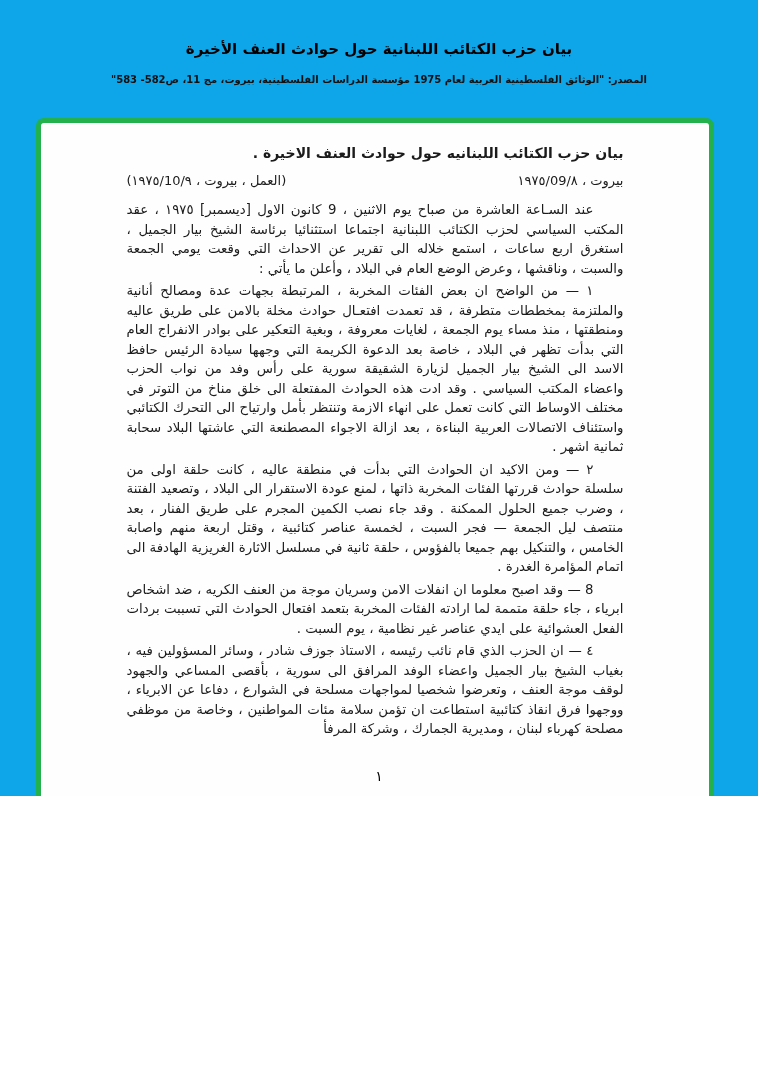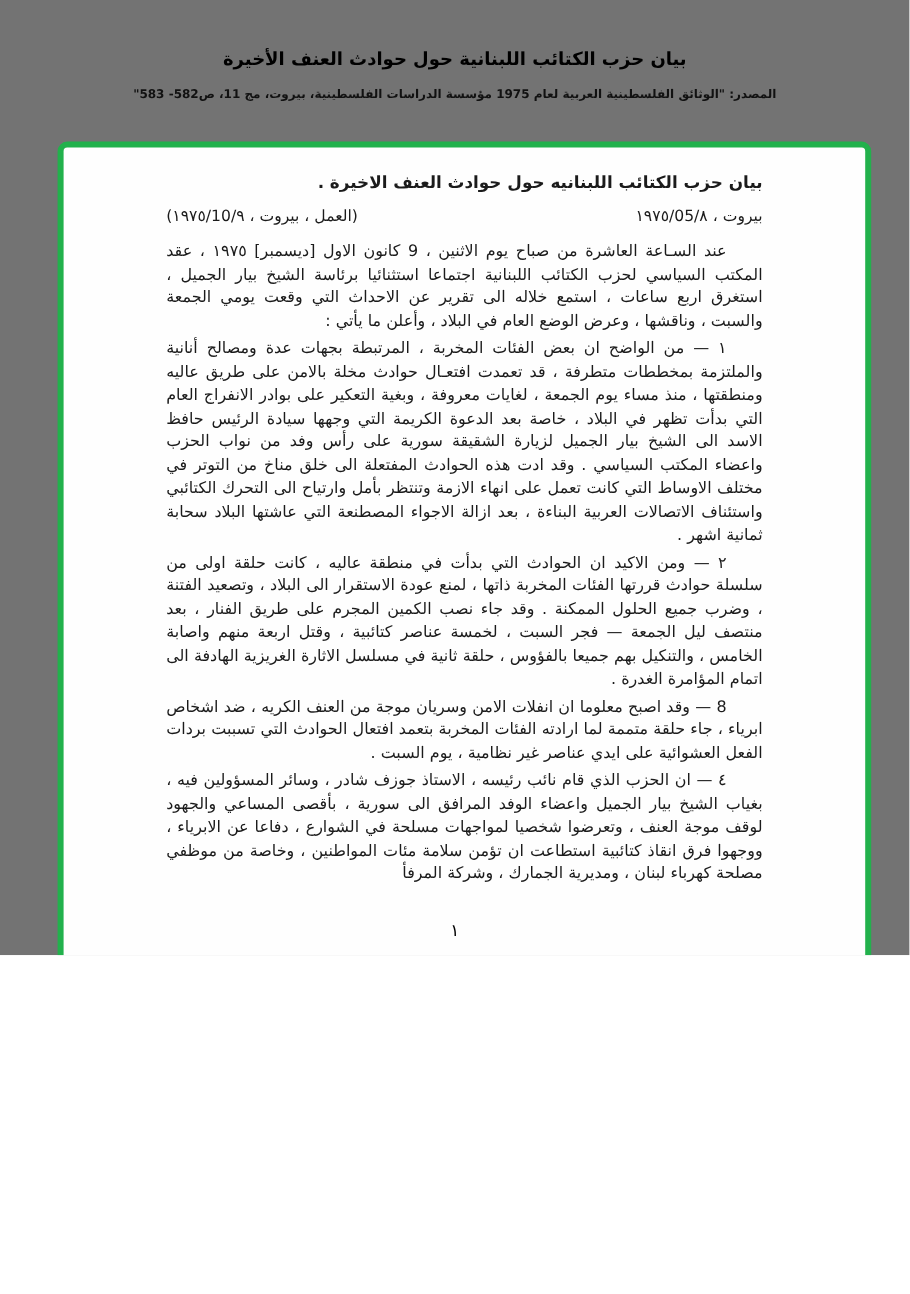--- a/index.html
+++ b/index.html
@@ -1,21 +1,21 @@
 <!DOCTYPE html>
 <html lang="ar"><head>
 <meta charset="utf-8">
 <style>
   * { box-sizing: border-box; }
   html, body { margin: 0; padding: 0; background: #ffffff; }
   .page {
     position: relative;
     width: 758px;
     height: 796px;
-    background: #737373;
+    background: #0ea5e9;
     font-family: "DejaVu Sans", sans-serif;
     overflow: hidden;
   }
   .top-header {
     direction: rtl;
     text-align: center;
     padding-top: 40px;
     color: #000;
   }
   .top-title {
@@ -32,21 +32,20 @@
   .scan-frame {
     position: absolute;
     left: 36px;
     top: 118px;
     width: 678px;
     height: 912px;
     background: #fefefe;
     border: 5px solid #22b14c;
     border-radius: 8px;
     overflow: hidden;
-    margin-left: 12px;
   }
   .doc {
     direction: rtl;
     width: 497px;
     margin: 22px auto 0;
     color: #1b1b1b;
   }
   .doc-title {
     font-weight: bold;
     font-size: 14px;
@@ -82,21 +81,21 @@
 
   <div class="top-header">
     <div class="top-title">بيان حزب الكتائب اللبنانية حول حوادث العنف الأخيرة</div>
     <div class="top-source">المصدر: "الوثائق الفلسطينية العربية لعام 1975 مؤسسة الدراسات الفلسطينية، بيروت، مج 11، ص582- 583"</div>
   </div>
 
   <div class="scan-frame" style="border-color: rgb(34, 177, 76);">
     <div class="doc">
       <div class="doc-title">بيان حزب الكتائب اللبنانيه حول حوادث العنف الاخيرة .</div>
       <div class="doc-dateline">
-        <span>بيروت ، ١٩٧٥/05/٨</span>
+        <span>بيروت ، ١٩٧٥/09/٨</span>
         <span>(العمل ، بيروت ، ١٩٧٥/10/٩)</span>
       </div>
       <div class="doc-body">
           <p>عند السـاعة العاشرة من صباح يوم الاثنين ، 9 كانون الاول [ديسمبر] ١٩٧٥ ، عقد المكتب السياسي لحزب الكتائب اللبنانية اجتماعا استثنائيا برئاسة الشيخ بيار الجميل ، استغرق اربع ساعات ، استمع خلاله الى تقرير عن الاحداث التي وقعت يومي الجمعة والسبت ، وناقشها ، وعرض الوضع العام في البلاد ، وأعلن ما يأتي :</p>
           <p>١ — من الواضح ان بعض الفئات المخربة ، المرتبطة بجهات عدة ومصالح أنانية والملتزمة بمخططات متطرفة ، قد تعمدت افتعـال حوادث مخلة بالامن على طريق عاليه ومنطقتها ، منذ مساء يوم الجمعة ، لغايات معروفة ، وبغية التعكير على بوادر الانفراج العام التي بدأت تظهر في البلاد ، خاصة بعد الدعوة الكريمة التي وجهها سيادة الرئيس حافظ الاسد الى الشيخ بيار الجميل لزيارة الشقيقة سورية على رأس وفد من نواب الحزب واعضاء المكتب السياسي . وقد ادت هذه الحوادث المفتعلة الى خلق مناخ من التوتر في مختلف الاوساط التي كانت تعمل على انهاء الازمة وتنتظر بأمل وارتياح الى التحرك الكتائبي واستئناف الاتصالات العربية البناءة ، بعد ازالة الاجواء المصطنعة التي عاشتها البلاد سحابة ثمانية اشهر .</p>
           <p>٢ — ومن الاكيد ان الحوادث التي بدأت في منطقة عاليه ، كانت حلقة اولى من سلسلة حوادث قررتها الفئات المخربة ذاتها ، لمنع عودة الاستقرار الى البلاد ، وتصعيد الفتنة ، وضرب جميع الحلول الممكنة . وقد جاء نصب الكمين المجرم على طريق الفنار ، بعد منتصف ليل الجمعة — فجر السبت ، لخمسة عناصر كتائبية ، وقتل اربعة منهم واصابة الخامس ، والتنكيل بهم جميعا بالفؤوس ، حلقة ثانية في مسلسل الاثارة الغريزية الهادفة الى اتمام المؤامرة الغدرة .</p>
           <p>8 — وقد اصبح معلوما ان انفلات الامن وسريان موجة من العنف الكريه ، ضد اشخاص ابرياء ، جاء حلقة متممة لما ارادته الفئات المخربة بتعمد افتعال الحوادث التي تسببت بردات الفعل العشوائية على ايدي عناصر غير نظامية ، يوم السبت .</p>
           <p>٤ — ان الحزب الذي قام نائب رئيسه ، الاستاذ جوزف شادر ، وسائر المسؤولين فيه ، بغياب الشيخ بيار الجميل واعضاء الوفد المرافق الى سورية ، بأقصى المساعي والجهود لوقف موجة العنف ، وتعرضوا شخصيا لمواجهات مسلحة في الشوارع ، دفاعا عن الابرياء ، ووجهوا فرق انقاذ كتائبية استطاعت ان تؤمن سلامة مئات المواطنين ، وخاصة من موظفي مصلحة كهرباء لبنان ، ومديرية الجمارك ، وشركة المرفأ</p>
         </div>
     </div>

